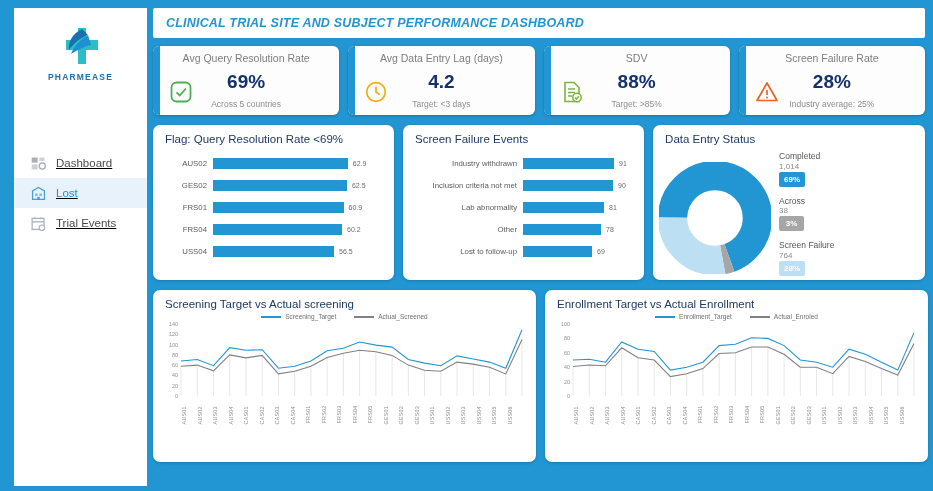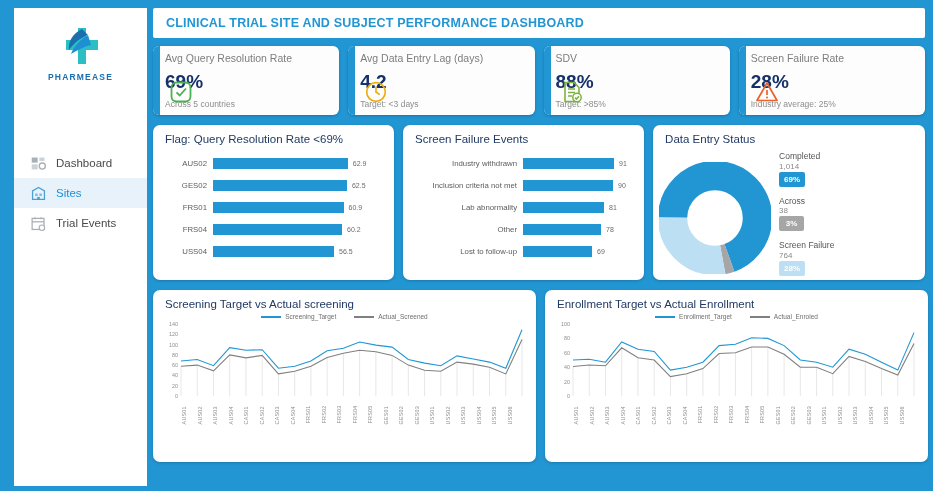--- a/index.html
+++ b/index.html
@@ -27,21 +27,21 @@
     display: flex; flex-direction: column;
     align-items: center; justify-content: center;
     padding-top: 18px;
   }
   .logo-mark { width: 46px; height: 40px; }
   .logo-text {
     margin-top: 6px;
     font-size: 8.5px; font-weight: bold;
     letter-spacing: 1.2px; color: #1a6faf;
   }
-  .nav { margin-top: 66px; }
+  .nav { margin-top: 66px; text-decoration: underline; }
   .nav-item {
     display: flex; align-items: center;
     gap: 9px;
     height: 30px;
     padding-left: 16px;
     font-size: 11.5px;
     color: #4a4a4a;
     cursor: pointer;
   }
   .nav-item.active {
@@ -58,21 +58,21 @@
   }
   .title-bar {
     height: 30px;
     background: #ffffff;
     display: flex; align-items: center;
     padding-left: 13px;
     border-radius: 2px;
   }
   .title-bar span {
     font-size: 12.5px; font-weight: bold;
-    color: #2196d3; letter-spacing: .2px;
+    color: #2196d3; letter-spacing: .2px; font-style: italic;
   }
   
   .kpi-row {
     display: flex; gap: 9px;
     margin-top: 8px;
   }
   .kpi {
     position: relative;
     flex: 1; height: 69px;
     background: #fdfdfd;
@@ -88,21 +88,21 @@
     background: #2196d3;
   }
   .kpi-ico {
     position: absolute;
     left: 16px; bottom: 11px;
     width: 24px; height: 24px;
   }
   .kpi-body {
     width: 100%;
     padding: 6px 12px 6px 12px;
-    text-align: left;
+    text-align: center;
     display: flex; flex-direction: column;
     justify-content: space-between;
     height: 100%;
   }
   .kpi-label { font-size: 10.5px; color: #7d7d7d; }
   .kpi-value { font-size: 19px; font-weight: bold; color: #16306b; line-height: 1; }
   .kpi-sub { font-size: 8.5px; color: #8d8d8d; }
   
   .mid-row { display: flex; gap: 9px; margin-top: 10px; }
   .panel {
@@ -199,21 +199,21 @@
         </svg>
         <span>Dashboard</span>
       </div>
       <div class="nav-item active">
         <svg class="nav-ico" viewBox="0 0 20 20">
           <path d="M3 17 V7 L10 3 L17 7 V17 Z" fill="none" stroke="#4a9fd4" stroke-width="1.5"></path>
           <rect x="6" y="10" width="3" height="3" fill="#7dbde6"></rect>
           <rect x="11" y="10" width="3" height="3" fill="#7dbde6"></rect>
           <rect x="8.5" y="14" width="3" height="3" fill="#4a9fd4"></rect>
         </svg>
-        <span>Sites</span>
+        <span>Lost</span>
       </div>
       <div class="nav-item">
         <svg class="nav-ico" viewBox="0 0 20 20">
           <rect x="2.5" y="4" width="14" height="13" fill="none" stroke="#9aa3ab" stroke-width="1.5"></rect>
           <line x1="2.5" y1="8" x2="16.5" y2="8" stroke="#9aa3ab" stroke-width="1.5"></line>
           <line x1="6" y1="2.5" x2="6" y2="5" stroke="#9aa3ab" stroke-width="1.5"></line>
           <line x1="13" y1="2.5" x2="13" y2="5" stroke="#9aa3ab" stroke-width="1.5"></line>
           <circle cx="14" cy="15" r="3.2" fill="#fff" stroke="#9aa3ab" stroke-width="1.3"></circle>
         </svg>
         <span>Trial Events</span>

